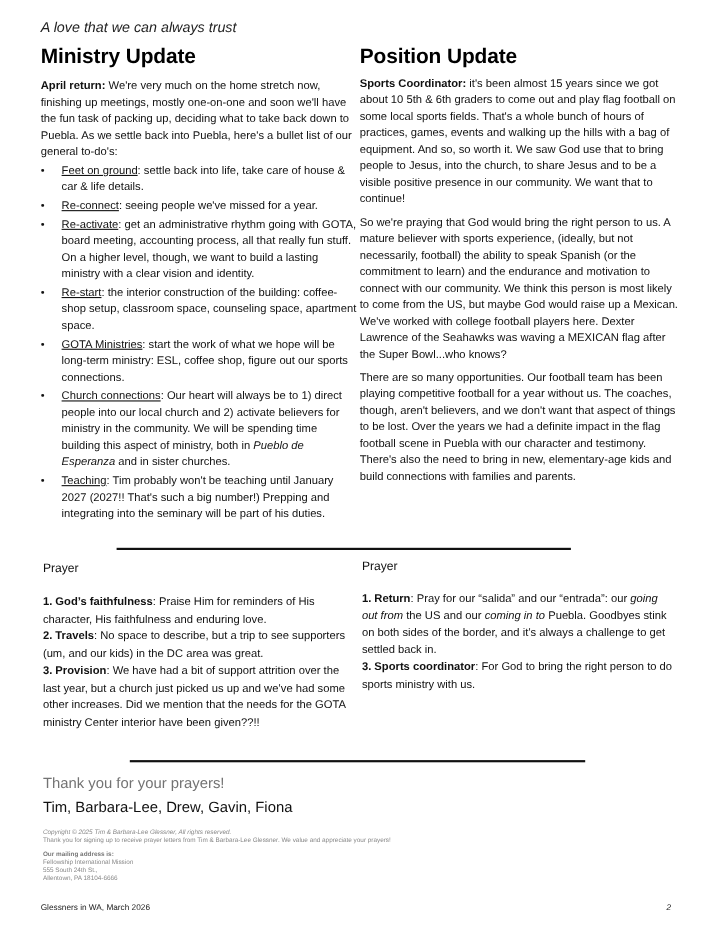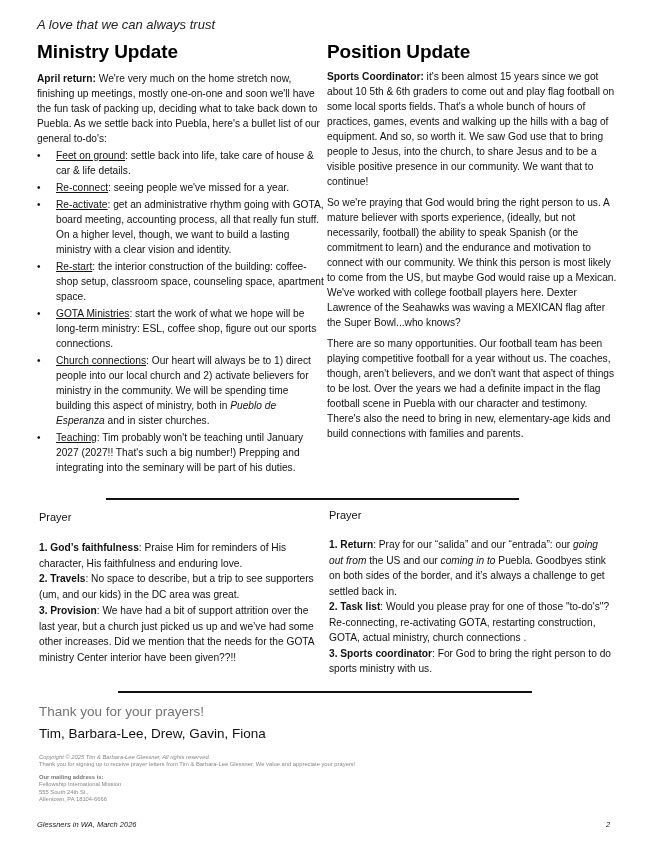--- a/index.html
+++ b/index.html
@@ -27,21 +27,21 @@
   .b { font-weight: bold; }
   .i { font-style: italic; }
   .rule { background: #111; height: 2px; }
   .prayer-title { font-size: 11px; font-weight: normal; }
   .prayer-list div { margin: 0; }
   .thanks { font-size: 13.5px; color: #737373; }
   .signoff { font-size: 13.5px; color: #111; }
   .fine {
     font-size: 5.8px; line-height: 7.4px; color: #888;
   }
-  .footer-left { font-size: 7.5px; font-style: italic; color: #222; }
+  .footer-left { font-size: 7.5px; color: #222; }
   .footer-right { font-size: 7.5px; font-style: italic; color: #222; }
 </style>
 </head>
 <body>
 
 <div class="abs tagline">A love that we can always trust</div>
 
 <div class="abs section-title" style="left:37px; top:41px;">Ministry Update</div>
 <div class="abs body-text" style="left:37px; top:71px; width:287px;">
   <p style="margin-bottom:2px;"><span class="b">April return:</span><span> We're very much on the home stretch now, finishing up meetings, mostly one-on-one and soon we'll have the fun task of packing up, deciding what to take back down to Puebla. As we settle back into Puebla, here's a bullet list of our general to-do's:</span></p>
@@ -68,21 +68,20 @@
 <div class="abs prayer-title" style="left:39px; top:511px;">Prayer</div>
 <div class="abs body-text prayer-list" style="left:39px; top:540px; width:287px; line-height:15.7px;">
   <div><span class="b">1. God’s faithfulness</span><span>: Praise Him for reminders of His character, His faithfulness and enduring love.</span></div>
   <div><span class="b">2. Travels</span><span>: No space to describe, but a trip to see supporters (um, and our kids) in the DC area was great.</span></div>
   <div><span class="b">3. Provision</span><span>: We have had a bit of support attrition over the last year, but a church just picked us up and we’ve had some other increases. Did we mention that the needs for the GOTA ministry Center interior have been given??!!</span></div>
 </div>
 
 <div class="abs prayer-title" style="left:329px; top:509px;">Prayer</div>
 <div class="abs body-text prayer-list" style="left:329px; top:537px; width:285px; line-height:15.5px;">
   <div><span class="b">1. Return</span><span>: Pray for our “salida” and our “entrada”: our </span><span class="i">going out from</span><span> the US and our </span><span class="i">coming in to</span><span> Puebla. Goodbyes stink on both sides of the border, and it’s always a challenge to get settled back in.</span></div>
-  <div><span class="b">2. Task list</span><span>: Would you please pray for one of those "to-do's"? Re-connecting, re-activating GOTA, restarting construction, GOTA, actual ministry, church connections .</span></div>
   <div><span class="b">3. Sports coordinator</span><span>: For God to bring the right person to do sports ministry with us.</span></div>
 </div>
 
 <div class="abs rule" style="left:118px; top:691px; width:414px;"></div>
 
 <div class="abs thanks" style="left:39px; top:704px;">Thank you for your prayers!</div>
 <div class="abs signoff" style="left:39px; top:726px;">Tim, Barbara-Lee, Drew, Gavin, Fiona</div>
 
 <div class="abs fine" style="left:39px; top:754px; width:560px;">
   <div class="i">Copyright © 2025 Tim &amp; Barbara-Lee Glessner, All rights reserved.</div>

